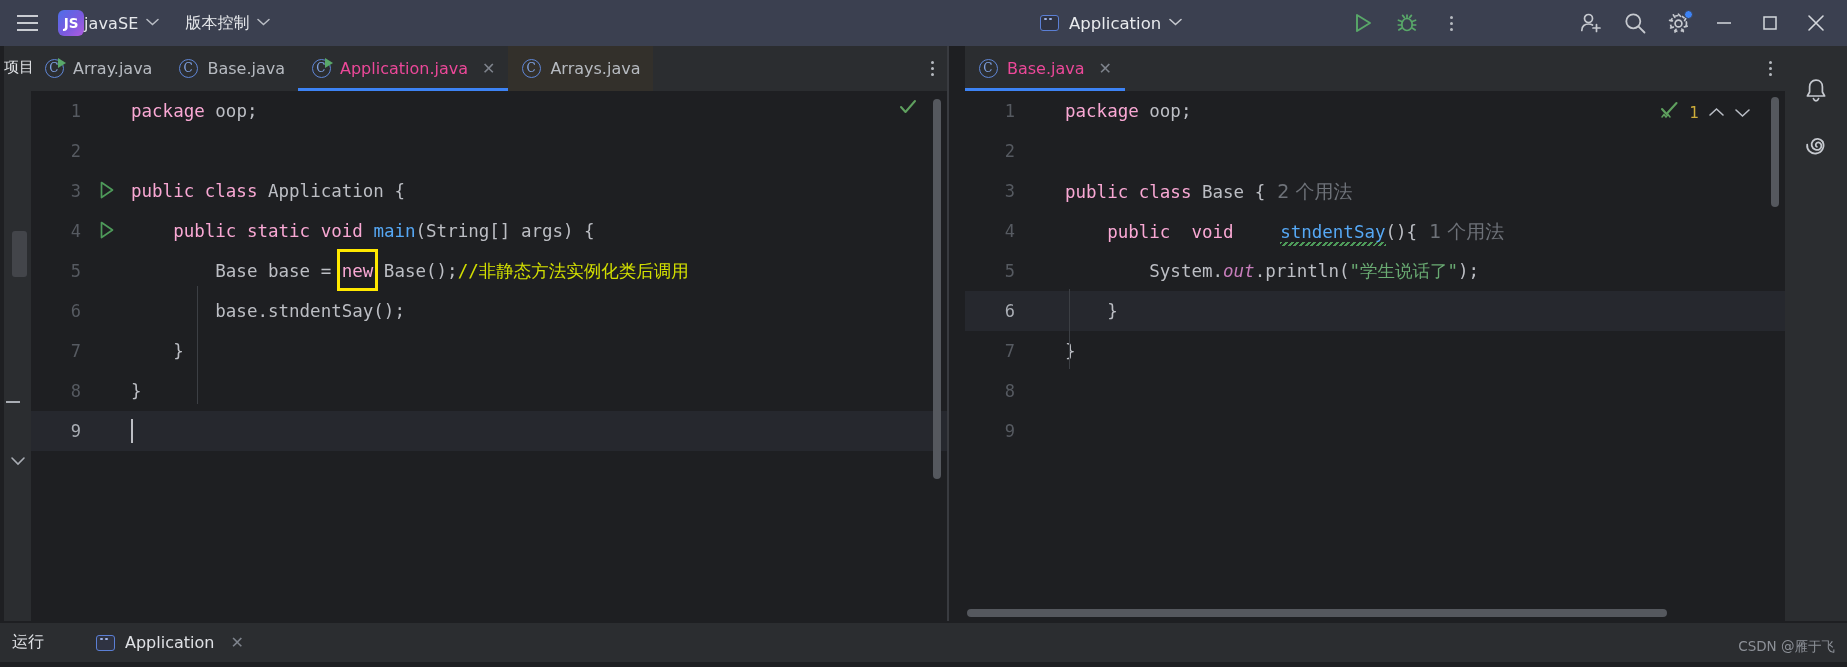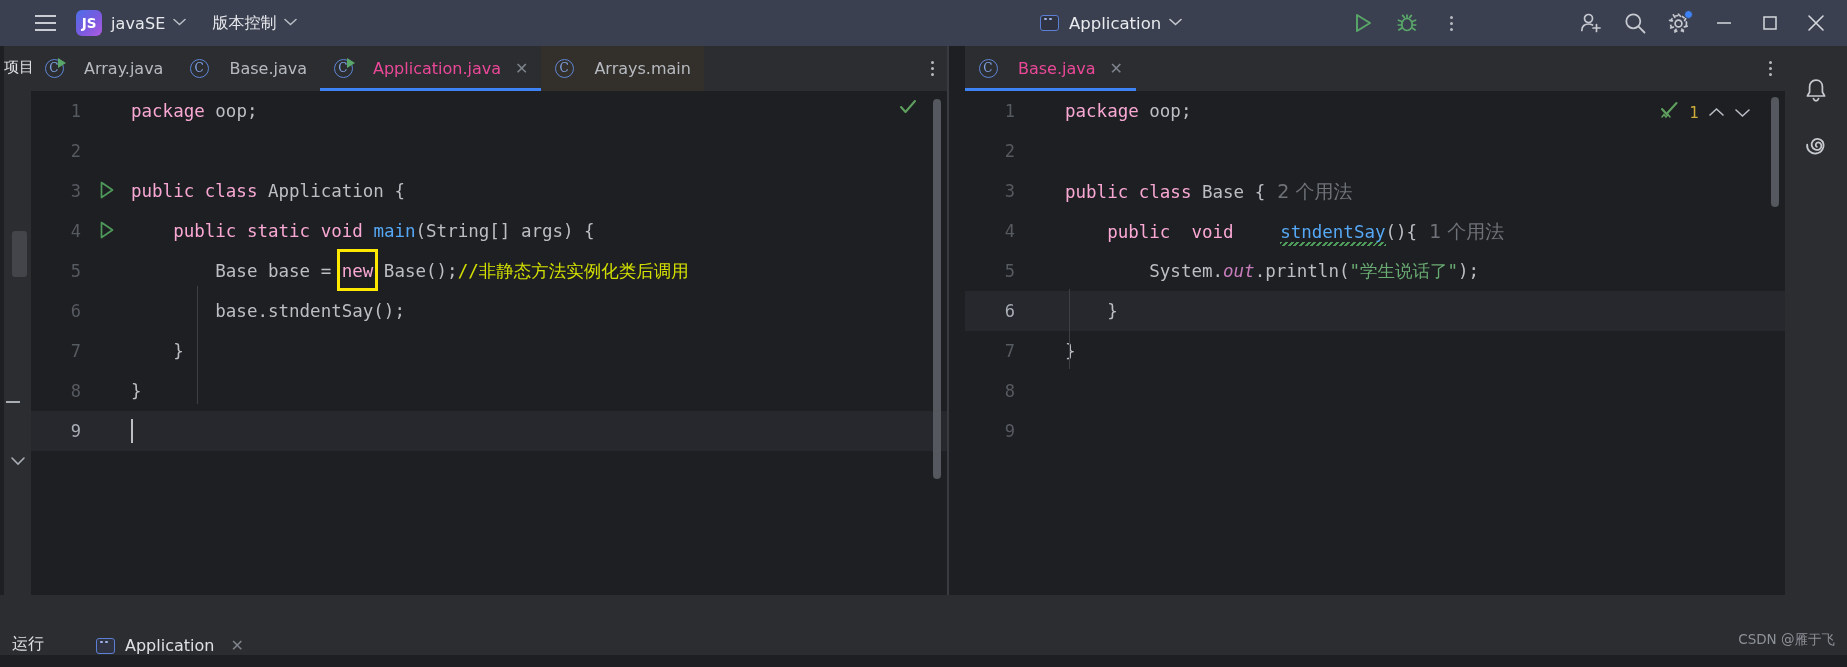--- a/index.html
+++ b/index.html
@@ -8,35 +8,35 @@
     background: #2b2d30;
     font-family: "DejaVu Sans", "Liberation Sans", sans-serif;
     overflow: hidden;
   }
   #app { position: relative; width: 1847px; height: 667px; background: #1e1f22; }
 
   
   .toolbar {
     position: absolute; left: 0; top: 0; width: 1847px; height: 46px;
     background: #3b4050;
-    display: flex; align-items: flex-end; padding-left: 18px;
+    display: flex; align-items: flex-end;
   }
   .tb-left { display: flex; align-items: center; height: 46px; padding-left: 10px; }
   .hamburger { width: 34px; height: 46px; display: flex; flex-direction: column;
     justify-content: center; align-items: center; gap: 5px; cursor: pointer; }
   .hamburger i { display: block; width: 21px; height: 2px; background: #c9ccd2; }
 
   .proj-badge {
     width: 26px; height: 26px; border-radius: 6px;
     background: linear-gradient(135deg,#4d6fe8 0%,#7a5ae0 55%,#b05ce0 100%);
     color: #fff; font-size: 13.5px; font-weight: 700;
     display: flex; align-items: center; justify-content: center;
     margin-left: 14px; font-family: "DejaVu Sans", sans-serif;
   }
-  .proj-name { color: #e6e8eb; font-size: 16px; margin-left: 9px; letter-spacing: .1px; }
+  .proj-name { color: #e6e8eb; font-size: 16px; letter-spacing: .1px; }
   .chev { display: inline-block; margin-left: 8px; color: #b9bdc5; font-size: 11px;
           position: relative; top: -1px; }
   .chev svg { display:block; }
   .vcs { color: #e6e8eb; font-size: 16px; margin-left: 26px; }
 
   .tb-center { position: absolute; left: 1040px; top: 0; height: 46px;
                display: flex; align-items: center; }
   .runcfg-icon { width: 19px; height: 16px; border: 1.6px solid #5b7fd4; border-radius: 3px;
                  position: relative; background: #2f3342; }
   .runcfg-icon::before { content:""; position:absolute; left:2.5px; top:2px; width:3px; height:2.4px;
@@ -64,21 +64,21 @@
 
   
   .tabbar {
     position: absolute; left: 31px; top: 46px; width: 916px; height: 45px;
     background: #2b2d30; display: flex; align-items: stretch;
   }
   .tab {
     display: flex; align-items: center; padding: 0 13px 0 14px; cursor: pointer;
     position: relative; height: 45px; white-space: nowrap;
   }
-  .tab .tname { color: #b6bac0; font-size: 16px; margin-left: 20px; }
+  .tab .tname { color: #b6bac0; font-size: 16px; margin-left: 9px; }
   .tab.active .tname { color: #ec4899; }
   .tab.active::after {
     content:""; position:absolute; left:0; right:0; bottom:0; height:3px; background:#3d83f5;
   }
   .tab.hl { background: #33302b; }
   .tab .xbtn { color: #7e838c; font-size: 16px; margin-left: 14px; line-height: 1; }
 
   .ficon { width: 19px; height: 19px; position: relative; flex: 0 0 19px; }
   .ficon .ring {
     position:absolute; inset:0; border-radius:50%; border: 1.8px solid #5f86d6;
@@ -158,22 +158,22 @@
 
   .insp-widget { position: absolute; display: flex; align-items: center; gap: 9px; z-index: 6; }
   .insp-count { color: #cfae3a; font-size: 15px; font-family: "DejaVu Sans", sans-serif; }
 
   
   .rrail { position: absolute; right: 0; top: 46px; width: 62px; height: 575px; background: #2b2d30; }
   .rrail .ri { width: 62px; height: 56px; display:flex; align-items:center; justify-content:center; cursor:pointer; }
 
   
   .bottombar {
-    position: absolute; left: 0; bottom: 12px; width: 1847px; height: 60px; background: #2b2d30;
-    display: flex; align-items: flex-end;
+    position: absolute; left: 0; bottom: 5px; width: 1847px; height: 39px; background: #2b2d30;
+    display: flex; align-items: center;
   }
   .bb-title { color: #dfe1e5; font-size: 16px; margin-left: 9px; }
   .bb-tab { display: flex; align-items: center; margin-left: 52px; }
   .bb-tab .bname { color: #dfe1e5; font-size: 16px; margin-left: 10px; }
   .bb-tab .xb { color: #7e838c; font-size: 16px; margin-left: 16px; }
   .watermark { position:absolute; right: 12px; bottom: 6px; color: #8d9198; font-size: 13.5px;
                font-family: "DejaVu Sans","Liberation Sans",sans-serif; }
   .sep-v { position:absolute; background:#393b40; }
 </style>
 </head>
@@ -307,21 +307,21 @@
           <span class="runtri"></span>
         </span>
         <span class="tname">Application.java</span>
         <span class="xbtn">✕</span>
       </div>
       <div class="tab hl">
         <span class="ficon">
           <span class="ring"></span>
           <span class="cc">C</span>
         </span>
-        <span class="tname">Arrays.main</span>
+        <span class="tname">Arrays.java</span>
       </div>
       <div class="tab" style="margin-left: auto;">
         <span class="dots-v">
           <i></i>
           <i></i>
           <i></i>
         </span>
       </div>
     </div>
 

